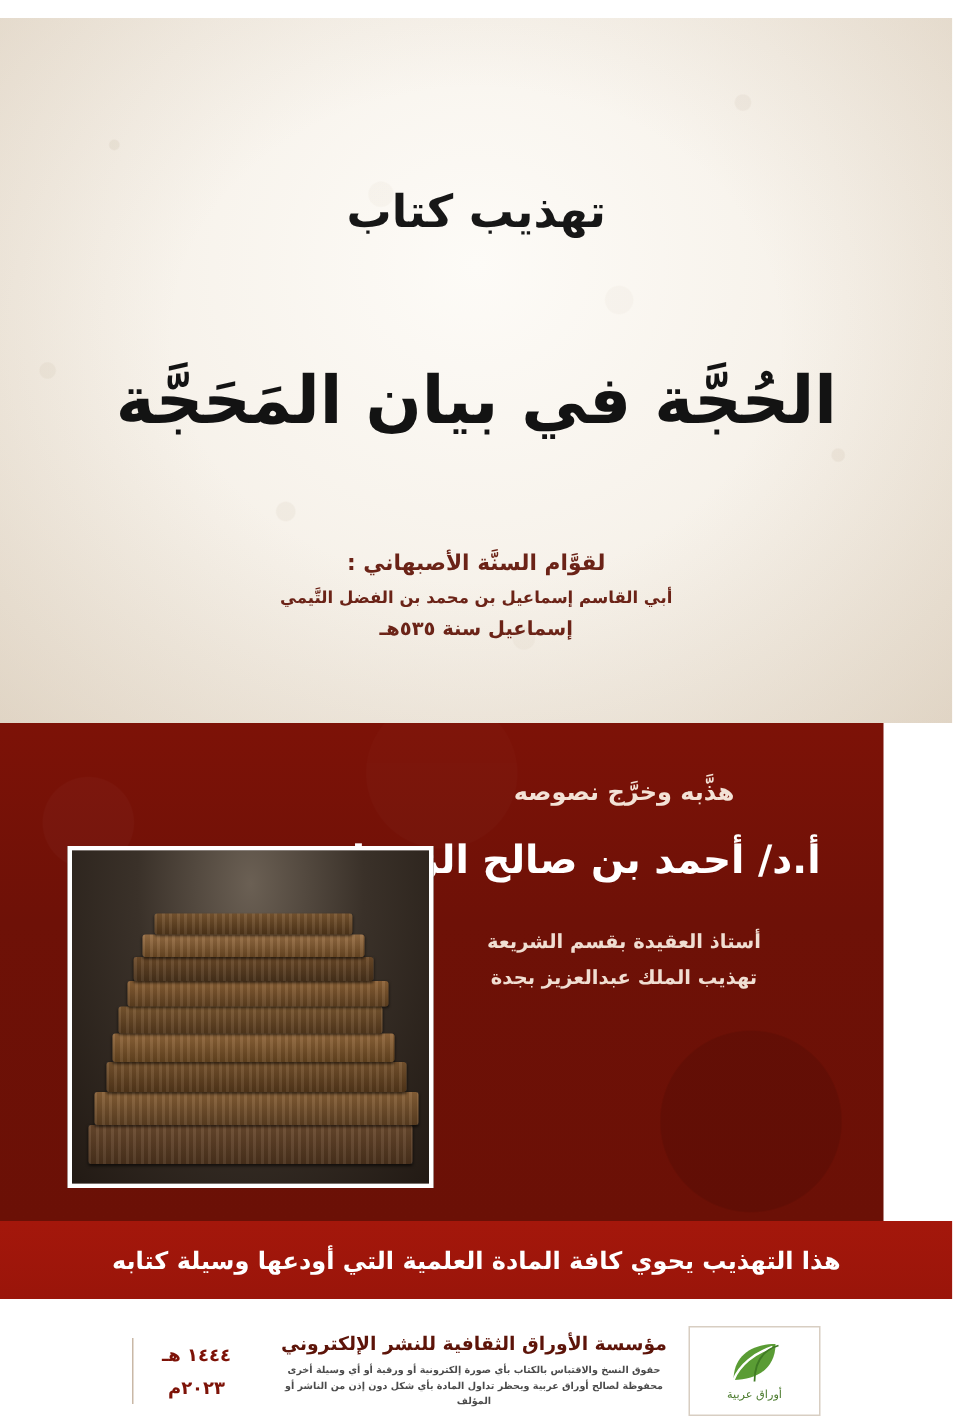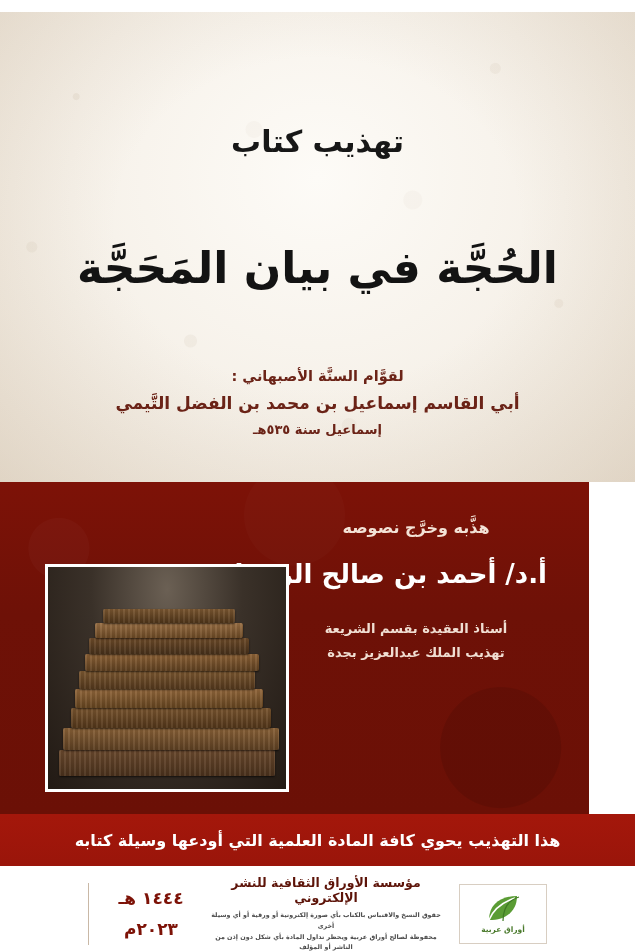--- a/index.html
+++ b/index.html
@@ -77,21 +77,21 @@
     text-align: center;
     color: #5a1d14;
   }
   .author-line {
     font-size: 14px;
     font-weight: bold;
     line-height: 1.75;
     color: #6b2317;
   }
   .author-line.l1 { font-size: 14.5px; }
-  .author-line.l2 { font-size: 17px; }
+  .author-line.l2 { font-size: 11px; }
   .author-line.l3 { font-size: 13px; }
 
   
   .maroon-section {
     position: absolute;
     left: 0; top: 470px;
     width: 589px;
     height: 332px;
     background: linear-gradient(180deg, #7d1207 0%, #6e1107 40%, #6b1006 100%);
     overflow: hidden;
@@ -214,25 +214,25 @@
     bottom: 16px;
     display: flex;
     flex-direction: row-reverse;
     align-items: center;
     gap: 10px;
   }
   .footer-date {
     width: 84px;
     text-align: center;
     color: #7d1207;
-    font-size: 17px;
+    font-size: 12px;
     font-weight: bold;
     line-height: 1.85;
     border-left: 1px solid #c9b8a6;
-    padding-left: 20px;
+    padding-left: 0;
     flex: 0 0 auto;
   }
   .footer-mid {
     flex: 1 1 auto;
     text-align: center;
     padding: 0 4px;
   }
   .pub-name {
     font-size: 12.5px;
     font-weight: bold;
@@ -258,21 +258,21 @@
     background: #fff;
   }
   .logo-mark {
     width: 40px;
     height: 28px;
     position: relative;
   }
   .logo-caption {
     font-size: 7.5px;
     color: #4a7a2c;
-    font-weight: bold;
+    font-weight: normal;
   }
 </style>
 </head>
 <body>
 
 <div class="page">
 
   <div class="top-section">
     <div class="top-texture"></div>
     <div class="top-vignette"></div>

